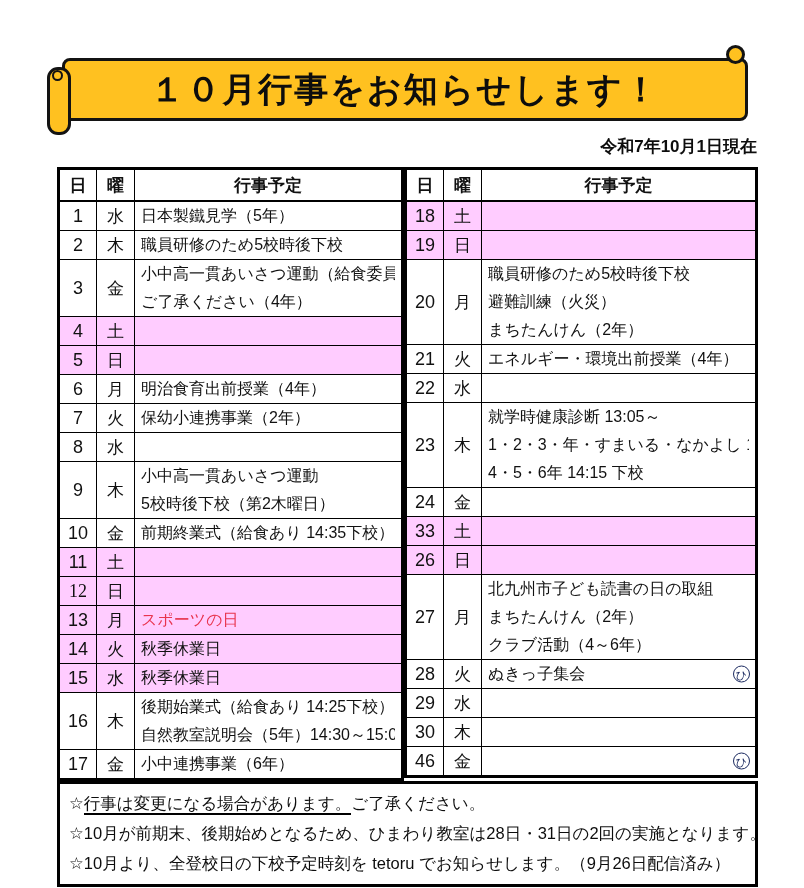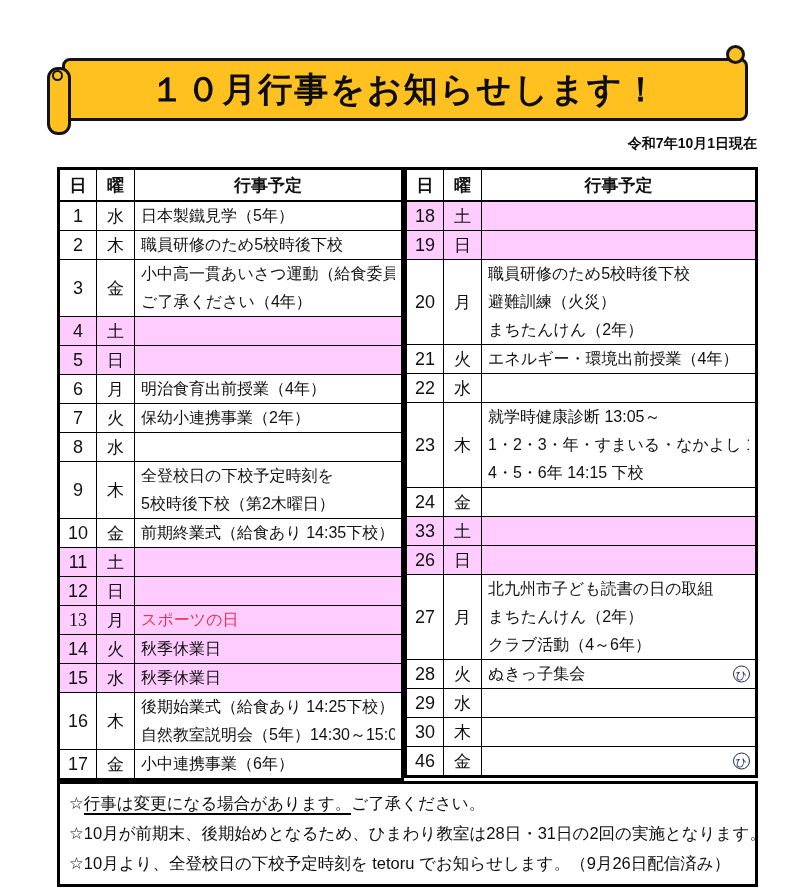--- a/index.html
+++ b/index.html
@@ -22,21 +22,21 @@
     border:2px solid #131313;border-radius:50%;background:transparent;
   }
   .banner-curl{
     position:absolute;left:726px;top:45px;width:13px;height:13px;
     border:3px solid #131313;border-radius:50%;
   }
 
   
   .date-note{
     position:absolute;top:135px;left:0;width:757px;text-align:right;
-    font-size:14px;font-weight:bold;color:#0d0d0d;
+    font-size:17px;font-weight:bold;color:#0d0d0d;
   }
 
   
   .content{position:absolute;top:167px;left:57px;width:701px;}
   .tables-row{display:flex;align-items:flex-start;}
   table.cal{border-collapse:collapse;table-layout:fixed;}
   table.cal.left{width:347px;}
   table.cal.right{width:354px;}
   table.cal,table.cal td,table.cal th{border:1.5px solid #000;}
   table.cal{border:3px solid #000;}
@@ -152,46 +152,46 @@
               <td class="cell-day">8</td>
               <td class="cell-wd">水</td>
               <td class="cell-ev">
                 <div class="ev-line"></div>
               </td>
             </tr>
             <tr style="height: 56px;">
               <td class="cell-day">9</td>
               <td class="cell-wd">木</td>
               <td class="cell-ev">
-                <div class="ev-line">全登校日の下校予定時刻を</div>
+                <div class="ev-line">小中高一貫あいさつ運動</div>
                 <div class="ev-line">5校時後下校（第2木曜日）</div>
               </td>
             </tr>
             <tr style="height: 28px;">
               <td class="cell-day">10</td>
               <td class="cell-wd">金</td>
               <td class="cell-ev">
                 <div class="ev-line">前期終業式（給食あり 14:35下校）</div>
               </td>
             </tr>
             <tr class="pink" style="height: 28px;">
               <td class="cell-day">11</td>
               <td class="cell-wd">土</td>
               <td class="cell-ev">
                 <div class="ev-line"></div>
               </td>
             </tr>
-            <tr class="pink" style="height: 28px;">
+            <tr class="pink" style="height: 28px; font-family: Liberation Serif, serif;">
               <td class="cell-day">12</td>
               <td class="cell-wd">日</td>
               <td class="cell-ev">
                 <div class="ev-line"></div>
               </td>
             </tr>
-            <tr class="pink" style="height: 28px; font-family: Liberation Serif, serif;">
+            <tr class="pink" style="height: 28px;">
               <td class="cell-day">13</td>
               <td class="cell-wd">月</td>
               <td class="cell-ev">
                 <div class="ev-line red-text">スポーツの日</div>
               </td>
             </tr>
             <tr class="pink" style="height: 28px;">
               <td class="cell-day">14</td>
               <td class="cell-wd">火</td>
               <td class="cell-ev">

